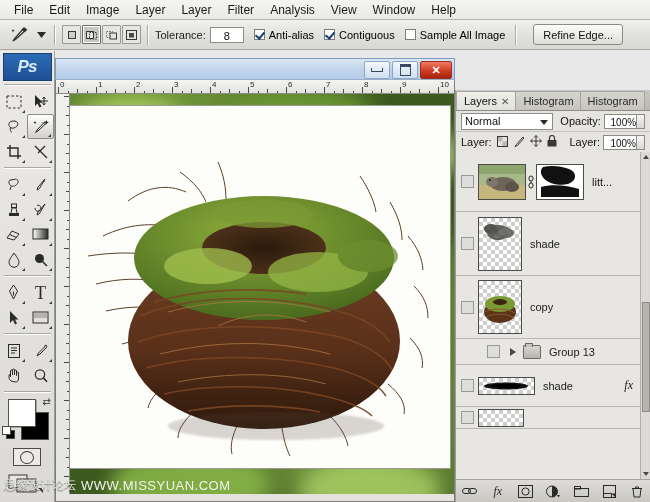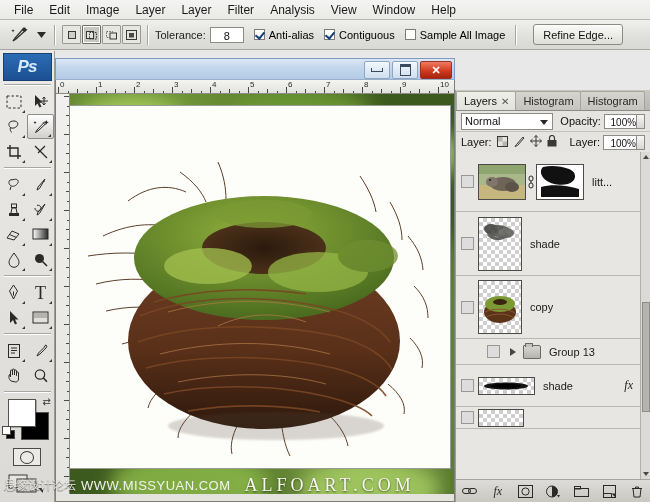--- a/index.html
+++ b/index.html
@@ -739,21 +739,20 @@
         </g>
 
         <ellipse cx="208" cy="320" rx="108" ry="14" fill="#5a4a3a" opacity="0.22" filter="url(#soft)"></ellipse>
       </svg>
     </div>
   </div>
 
   <div class="watermark">
     <span class="wm-cn">思缘设计论坛</span>
     <span class="wm-site">WWW.MISSYUAN.COM</span>
-    <span class="wm-alfo">ALFOART.COM</span>
   </div>
 
   <div class="panel">
 
     <div class="tabrow">
       <div class="tab active">
         <span>Layers</span>
         <span class="x">✕</span>
       </div>
       <div class="tab">

